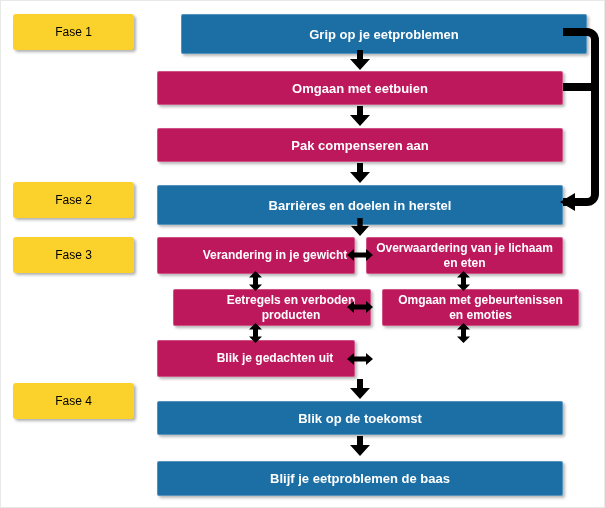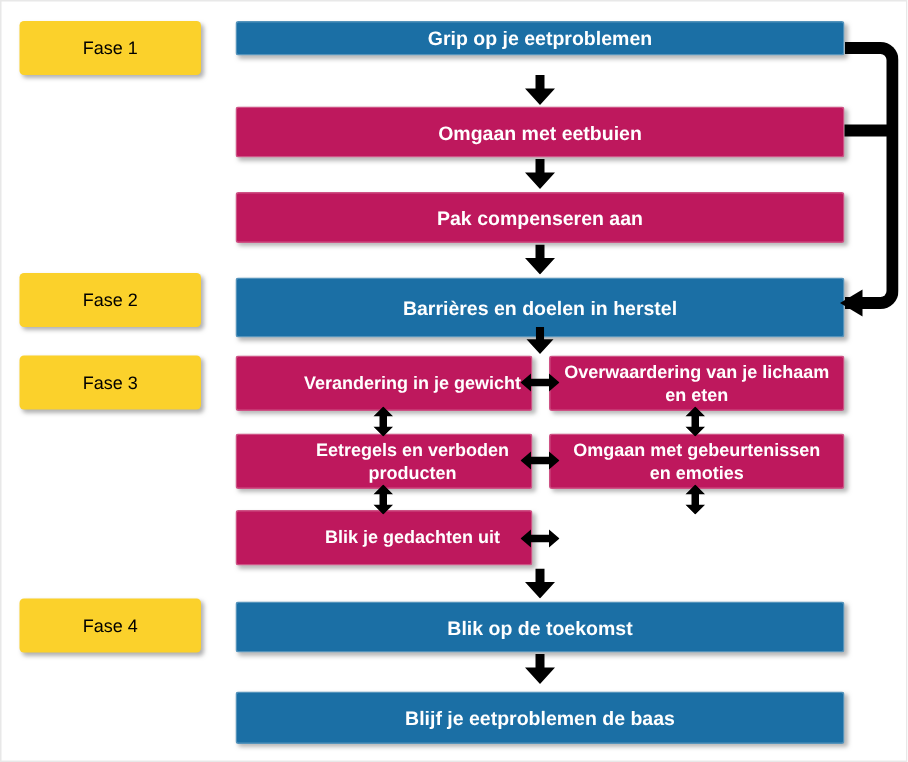--- a/index.html
+++ b/index.html
@@ -16,31 +16,31 @@
   }
   .blue{background:#1B6FA5;border:1px solid rgba(255,255,255,0.25);}
   .magenta{background:#be185d;border:1px solid rgba(255,255,255,0.25);}
   .phase{
     position:absolute;left:12px;width:121px;height:36px;background:#FBD12B;
     color:#000;font-size:12px;font-weight:400;display:flex;align-items:center;
     justify-content:center;border-radius:3px;
     box-shadow:2px 2px 3px rgba(125,125,125,0.6);box-sizing:border-box;
   }
   .main{left:156px;width:406px;}
-  .b1{top:13px;height:23px;}
+  .b1{top:13px;height:40px;margin-left:24px;}
   .b2{top:70px;height:34px;}
   .b3{top:127px;height:34px;}
   .b4{top:184px;height:40px;}
   .b5{top:400px;height:34px;}
   .b6{top:460px;height:35px;}
-  .p1{top:13px;}.p2{top:181px;}.p3{top:236px;}.p4{top:398px;}
+  .p1{top:13px;}.p2{top:181px;}.p3{top:236px;}.p4{top:382px;}
   .gbox{font-size:12px;line-height:1.2;white-space:pre-line;height:37px;}
   .gl{left:156px;width:198px;padding-left:44px;}
   .gr{left:365px;width:197px;}
-  .ra{top:236px;}.rb{top:288px;}.rc{top:339px;}
+  .ra{top:236px;}.rb{top:288px;margin-left:16px;}.rc{top:339px;}
   .arrow{position:absolute;line-height:0;}
   .ad{left:346px;}
   .ah{left:346px;}
   .avl{left:247px;}
   .avr{left:455px;}
   
   .elbow{
     position:absolute;left:562px;top:27px;width:36px;height:178px;
     border:solid #000;border-width:8px 8px 8px 0;
     border-radius:0 12px 12px 0;box-sizing:border-box;

